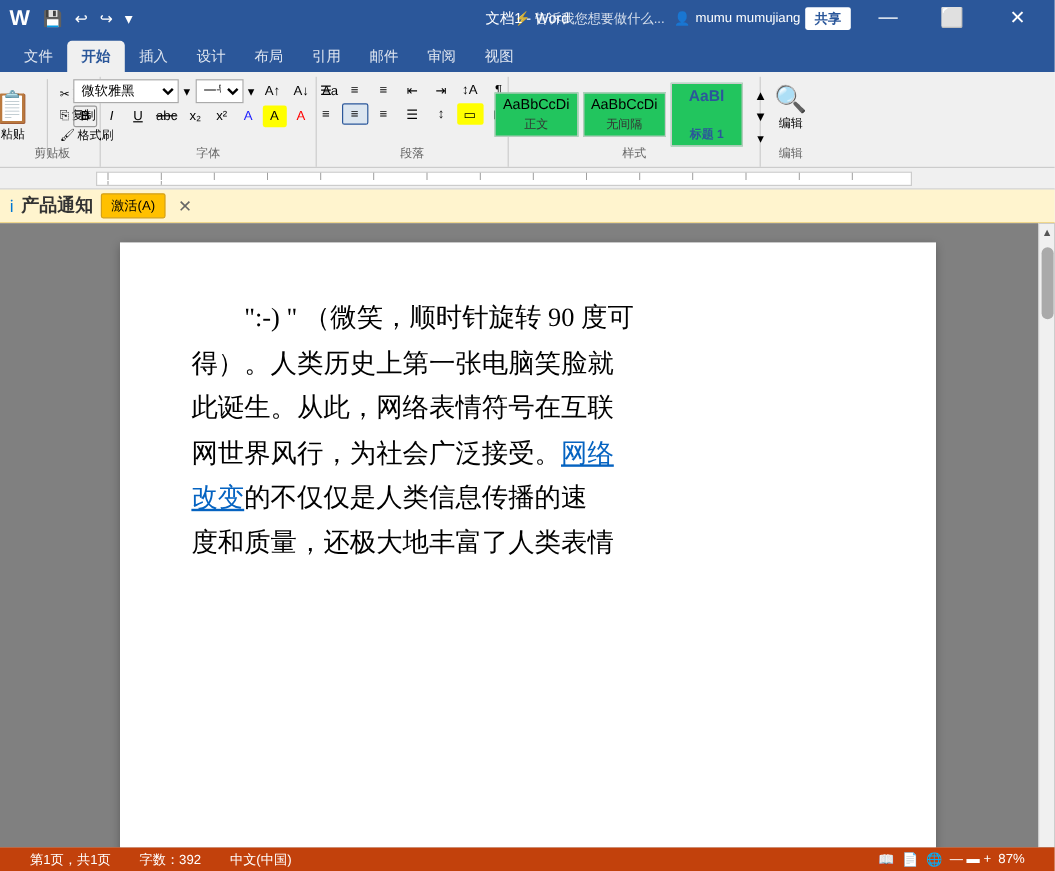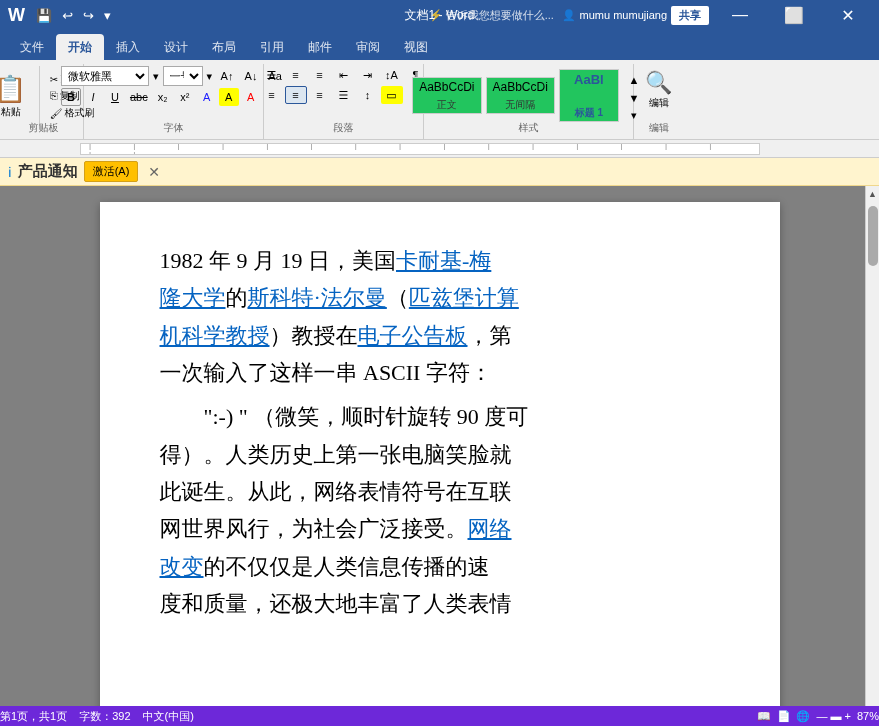--- a/index.html
+++ b/index.html
@@ -200,28 +200,28 @@
       height: 60px;
       border-radius: 5px;
       margin-top: 4px;
     }
 
     
     .user-area { display: flex; align-items: center; gap: 4px; color: white; font-size: 11px; }
 
     
     .status-bar {
-      background: #6d28d9;
+      background: #c2410c;
       height: 20px;
       display: flex;
       align-items: center;
-      padding: 0 0;
+      padding: 0 25px;
       font-size: 11px;
       color: white;
-      gap: 12px;
+      gap: 24px;
     }
 
     
     .clip-large {
       display: flex; flex-direction: column; align-items: center; justify-content: center;
       padding: 4px 6px; cursor: pointer; border-radius: 2px; font-size: 10px;
     }
     .clip-large .icon { font-size: 26px; }
     .clip-large .label { font-size: 10px; }
     .clip-small-stack { display: flex; flex-direction: column; gap: 1px; }
@@ -417,23 +417,20 @@
   <div class="notification-bar">
     <span class="notif-icon">ℹ</span>
     <span style="font-weight:bold; font-size:15px; white-space:nowrap;">产品通知</span>
     <button class="notif-activate-btn">激活(A)</button>
     <span class="notif-close">✕</span>
   </div>
 
   <div class="doc-container" style="flex:1; position:relative;">
     <div class="doc-page">
       <div class="doc-text">
-        <p style="text-indent:0; margin-bottom:0.3em;">
-          1982 年 9 月 19 日，美国<a class="link">卡耐基-梅<br>隆大学</a>的<a class="link">斯科特·法尔曼</a>（<a class="link">匹兹堡计算<br>机科学教授</a>）教授在<a class="link">电子公告板</a>，第<br>一次输入了这样一串 ASCII 字符：
-        </p>
         <p style="text-indent:2em; margin-top:0.2em;">
           ":-)&nbsp;" （微笑，顺时针旋转 90 度可<br>得）。人类历史上第一张电脑笑脸就<br>此诞生。从此，网络表情符号在互联<br>网世界风行，为社会广泛接受。<a class="link">网络<br>改变</a>的不仅仅是人类信息传播的速<br>度和质量，还极大地丰富了人类表情
         </p>
       </div>
     </div>
 
     <div class="scrollbar-v" style="right:0; top:0; height:100%;">
       <div class="scroll-arrow">▲</div>
       <div class="scroll-thumb"></div>
     </div>

